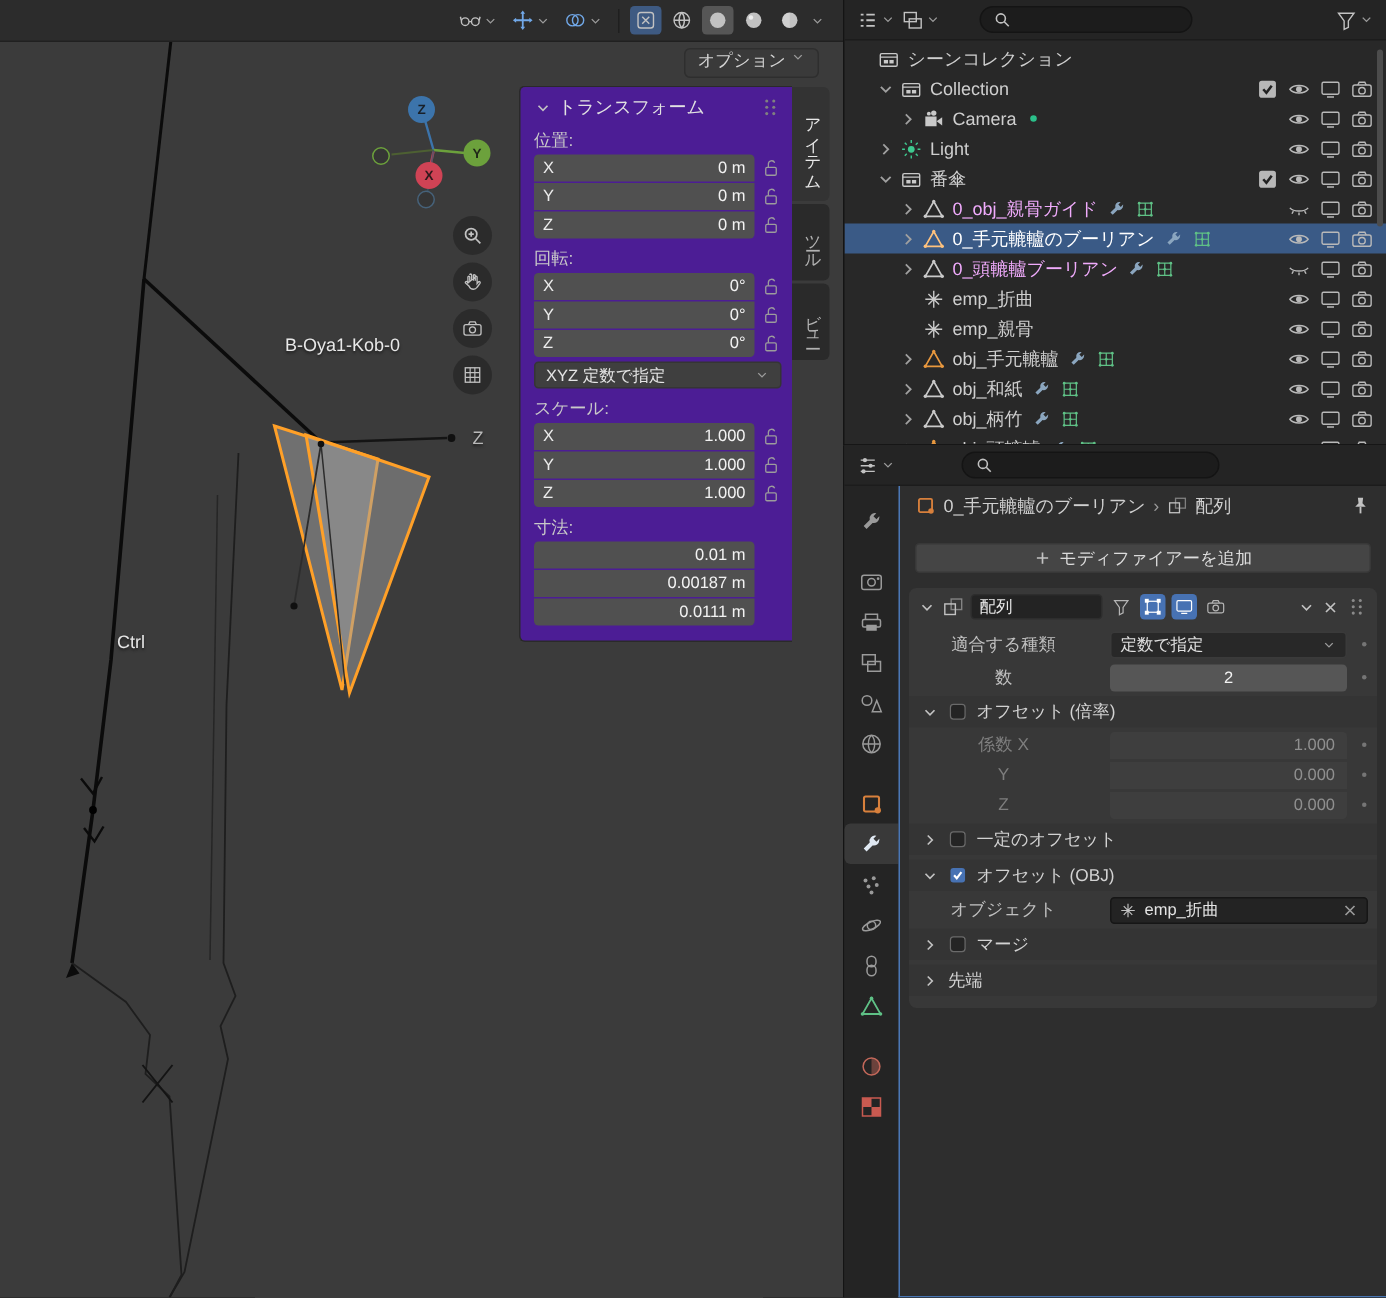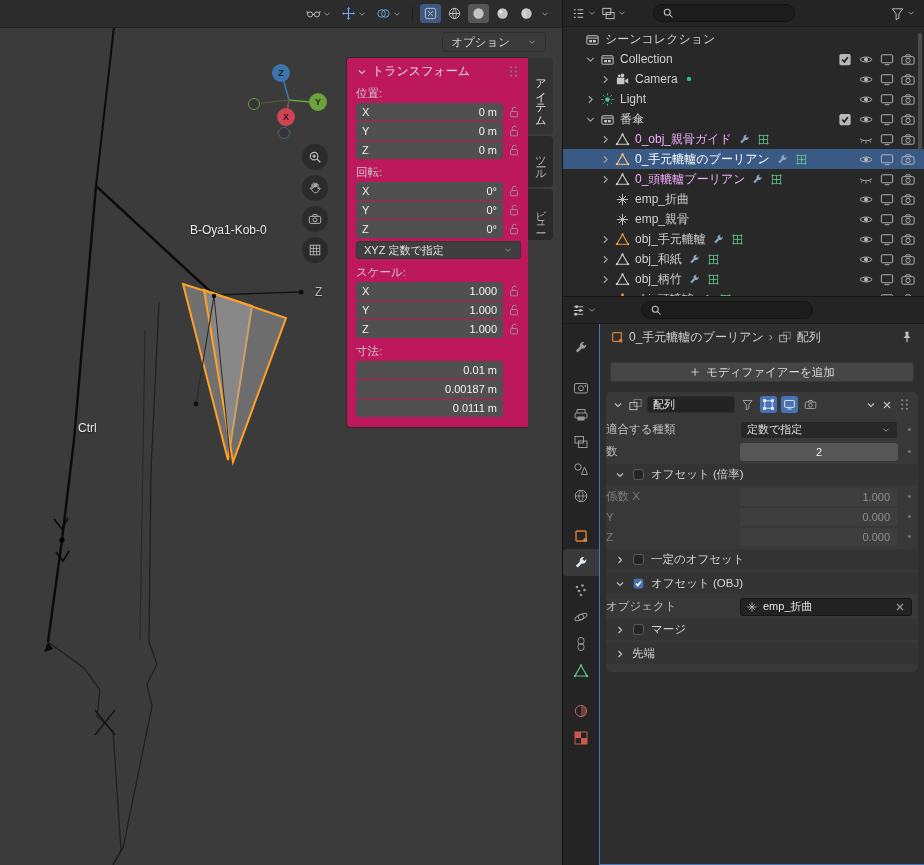--- a/index.html
+++ b/index.html
@@ -14,33 +14,33 @@
 
   
   #viewport{position:absolute;left:0;top:0;width:562px;height:865px;background:#3b3b3b;overflow:hidden}
   #scene-svg{position:absolute;left:0;top:0}
   #vp-header{position:absolute;left:0;top:0;width:100%;height:28px;background:#2c2c2c;border-bottom:1px solid #202020;display:flex;align-items:center;justify-content:flex-end;gap:3px;padding-right:12px;z-index:5}
   .vph-btn{display:flex;align-items:center;gap:1px;padding:2px 3px;border-radius:3px}
   .vph-btn .blue{color:#71a8e8}
   .vph-btn.on-blue{background:#3e5a82}
   .vph-btn.on-gray{background:#565656}
   .vph-sep{width:1px;height:16px;background:#1f1f1f;margin:0 4px}
-  #options-btn{position:absolute;right:16px;top:32px;height:20px;background:#3a3a3a;border:1px solid #2e2e2e;border-radius:4px;color:#d4d4d4;display:flex;align-items:center;gap:17px;padding:0 8px;font-size:11.5px;z-index:5}
+  #options-btn{position:absolute;right:16px;top:32px;height:20px;background:#3a3a3a;border:1px solid #2e2e2e;border-radius:4px;color:#d4d4d4;display:flex;align-items:flex-start;gap:3px;padding:0 8px;font-size:11.5px;z-index:5}
   .vp-label{position:absolute;color:#e8e8e8;font-size:12px;text-shadow:0 1px 2px rgba(0,0,0,.55);z-index:3}
   #lbl-bone{left:190px;top:223px}
   #lbl-ctrl{left:78px;top:421px}
   #lbl-z{left:315px;top:285px;color:#b8b8b8}
   #gizmo{position:absolute;left:0;top:0;z-index:4}
   .gz{position:absolute;border-radius:50%;display:flex;align-items:center;justify-content:center;font-size:9px;font-weight:700;color:rgba(18,18,18,.85)}
   #nav-tools{position:absolute;left:302px;top:144px;display:flex;flex-direction:column;gap:5px;z-index:4}
   .nav-tool{width:26px;height:26px;border-radius:50%;background:rgba(28,28,28,.5);display:flex;align-items:center;justify-content:center;color:#d0d0d0}
   .nav-tool .ic{width:14px;height:14px}
 
   
-  #npanel{position:absolute;left:346px;top:57px;width:182px;background:#be185d;border:1px solid #2a2a2a;border-right:none;border-radius:4px 0 0 4px;padding:5px 7px 9px 9px;z-index:6}
+  #npanel{position:absolute;left:346px;top:57px;width:182px;background:#4c1d95;border:1px solid #2a2a2a;border-right:none;border-radius:4px 0 0 4px;padding:5px 7px 9px 9px;z-index:6}
   .tf-title{display:flex;align-items:center;gap:4px;color:#e2e2e2;font-size:12px;margin-bottom:2px}
   .tf-title .dots{margin-left:auto;color:#808080}
   .tf-label{color:#c9c9c9;font-size:11.5px;margin:6px 0 2px}
   .tf-row{display:flex;align-items:center;gap:4px;margin-bottom:1px}
   .tf-field{flex:1;height:18px;background:#505050;display:flex;align-items:center;padding:0 6px;font-size:11px}
   .tf-field.ft{border-radius:3px 3px 0 0}
   .tf-field.fb{border-radius:0 0 3px 3px}
   .ax{color:#ececec;width:13px}
   .val{margin-left:auto;color:#f2f2f2}
   .ic.lk{width:14px;height:14px;color:#9c9c9c}
@@ -95,21 +95,21 @@
   .crumb-sep::before{content:"\203A";color:#9a9a9a}
   #add-mod{margin:12px 10px 10px;height:20px;width:calc(100% - 20px);background:#454545;border:1px solid #383838;border-radius:3px;color:#dcdcdc;font-size:11.5px;display:flex;align-items:center;justify-content:center;gap:5px}
   #mod-panel{margin:4px 6px;background:#383838;border-radius:5px;padding-bottom:8px}
   .mod-head{height:25px;display:flex;align-items:center;gap:4px;padding:0 6px}
   .mod-name{width:88px;height:17px;background:#232323;border:1px solid #2d2d2d;border-radius:3px;color:#e8e8e8;font-size:11px;padding:0 5px}
   .mhbtn{width:17px;height:17px;border-radius:3px;display:flex;align-items:center;justify-content:center;color:#b5b5b5}
   .mhbtn .ic{width:13px;height:13px;color:inherit}
   .mhbtn.on{background:#4772b3;color:#fff}
   .mod-head .dots{color:#8a8a8a}
   .prow{display:flex;align-items:center;height:19px;margin:3px 6px 3px 0;gap:8px}
-  .prow label{width:126px;text-align:left;color:#c0c0c0;font-size:11.5px;flex:0 0 auto}
+  .prow label{width:126px;text-align:center;color:#c0c0c0;font-size:11.5px;flex:0 0 auto}
   .prow.dis{margin:0 6px 1px 0}
   .prow.dis label{color:#7e7e7e}
   .dd{flex:1;height:18px;background:#282828;border:1px solid #3a3a3a;border-radius:3px;display:flex;align-items:center;padding:0 6px;font-size:11px;color:#e0e0e0}
   .dd .ic{margin-left:auto}
   .numf{flex:1;height:18px;background:#565656;border-radius:3px;display:flex;align-items:center;justify-content:center;font-size:11px;color:#f2f2f2}
   .numf.dim{background:#3e3e3e;color:#8f8f8f;justify-content:flex-end;padding-right:8px}
   .numf.chain{border-radius:0}
   .numf.ct{border-radius:3px 3px 0 0}
   .numf.cbm{border-radius:0 0 3px 3px}
   .adot{width:6px;flex:0 0 auto;display:flex;justify-content:center}

